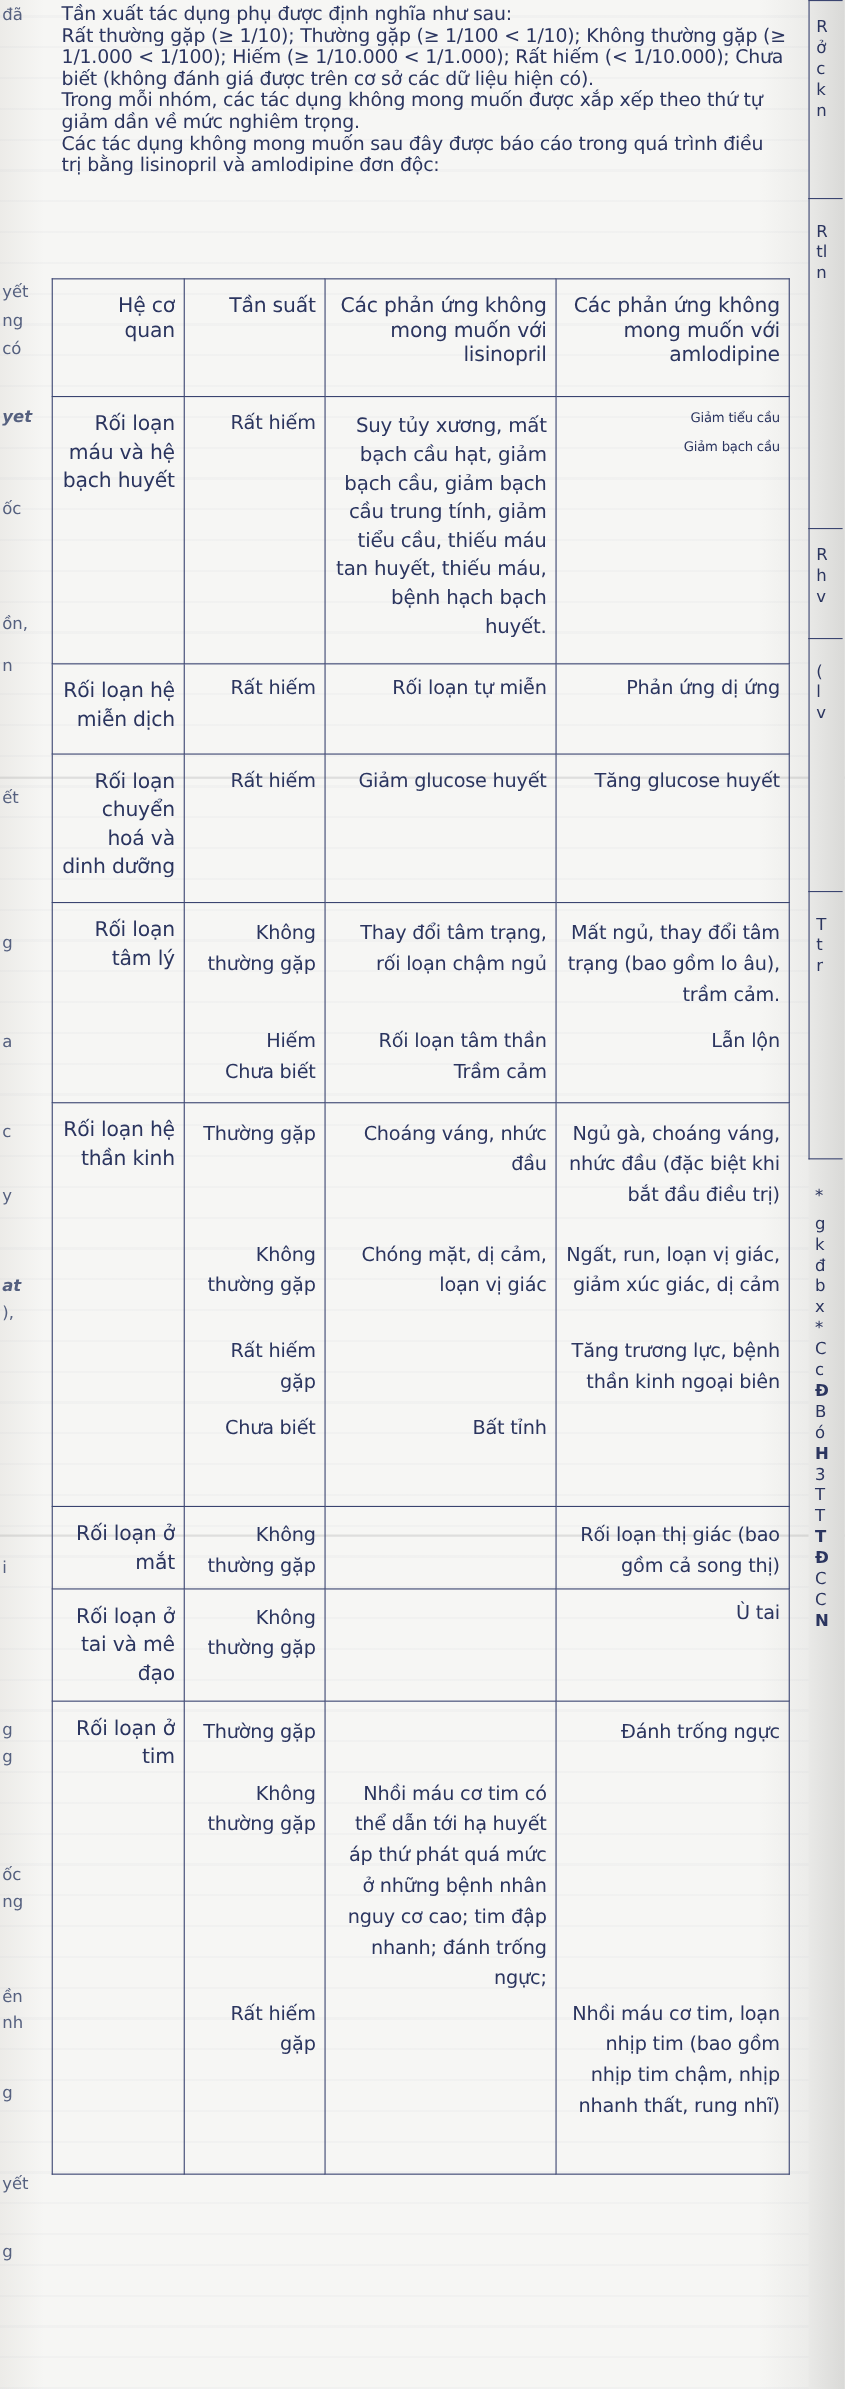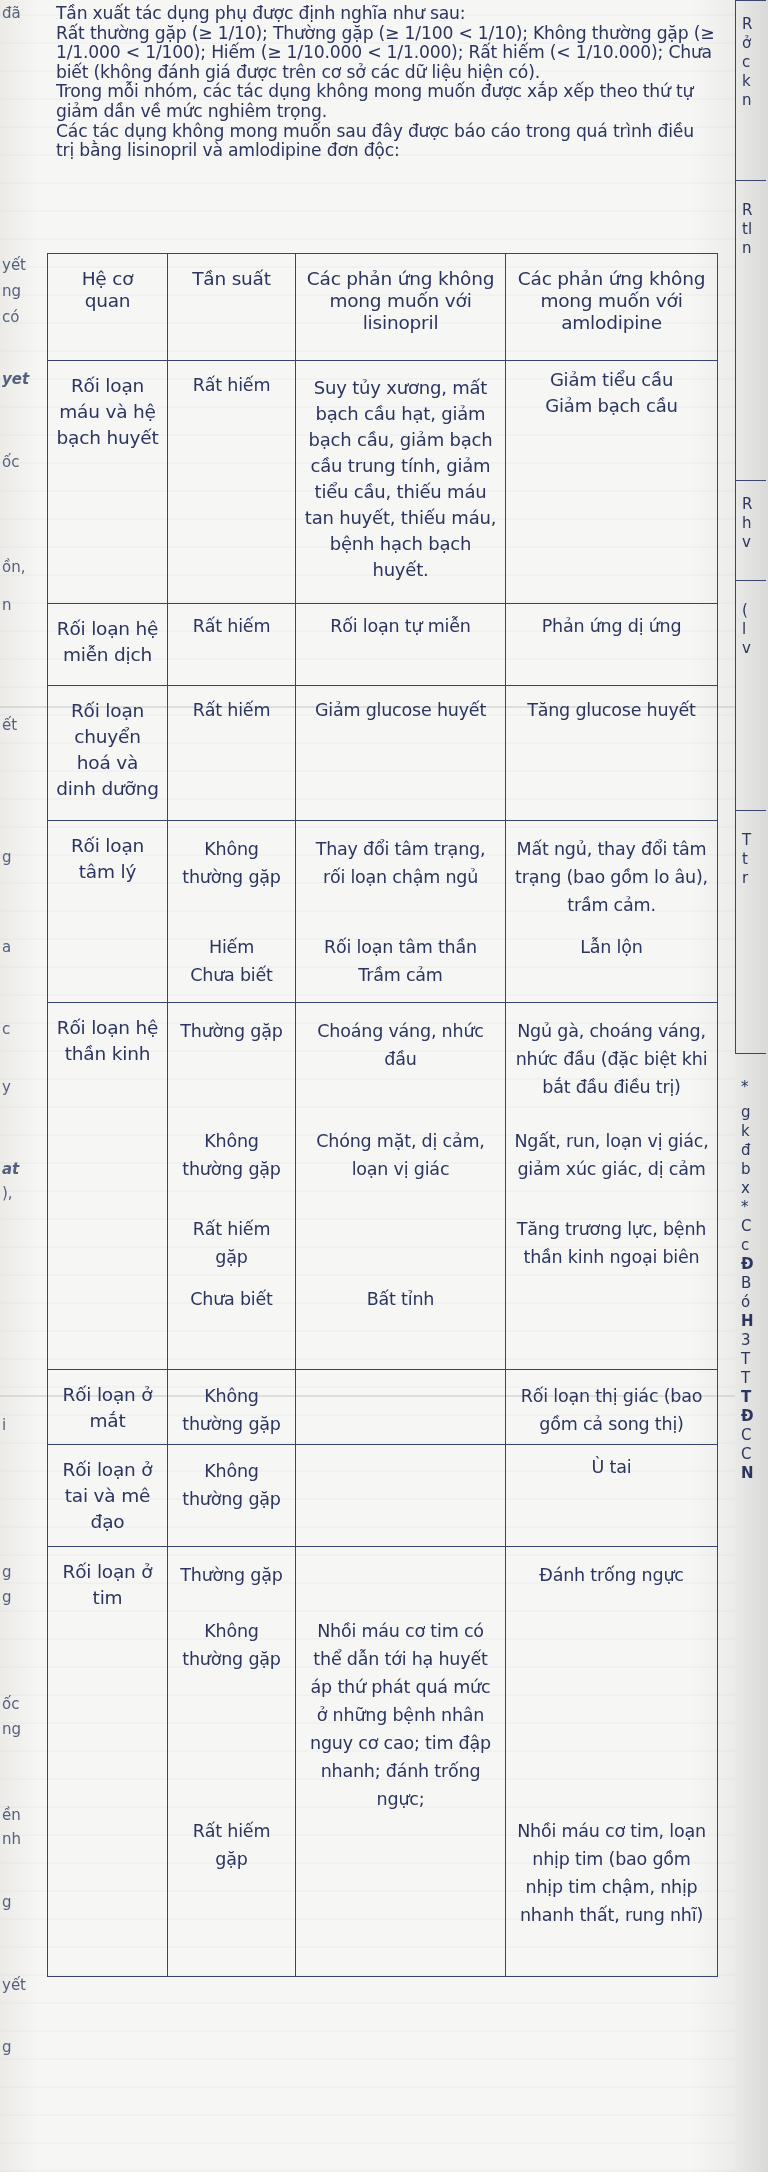--- a/index.html
+++ b/index.html
@@ -25,21 +25,21 @@
 
   .intro { position:absolute; left:56px; top:4px; width:660px; font-size:17.2px; line-height:19.6px; letter-spacing:-0.2px; }
   .intro p { margin:0; }
 
   table.ae {
     position:absolute; left:47px; top:253px; width:670px;
     border-collapse:collapse; table-layout:fixed;
     font-size:17.5px; line-height:21.5px; letter-spacing:-0.2px;
   }
   table.ae td, table.ae th {
-    border:1.6px solid #3a4470; vertical-align:top; padding:6px 8px 6px 8px; text-align:center; font-weight:normal;
+    border:1.6px solid #3a4470; vertical-align:top; padding:6px 8px 6px 8px; text-align:right; font-weight:normal;
   }
   table.ae th { font-size:18.5px; line-height:22px; padding-top:14px; }
   .organ { font-weight:bold; font-size:18.5px; line-height:26px; padding-top:12px !important; }
   .sub { display:block; }
 </style>
 </head>
 <body>
 
 <div class="paper"></div>
 <div class="fold" style="top:706px"></div>
@@ -144,21 +144,21 @@
     <th>Hệ cơ quan</th>
     <th>Tần suất</th>
     <th>Các phản ứng không mong muốn với lisinopril</th>
     <th>Các phản ứng không mong muốn với amlodipine</th>
   </tr>
 
   <tr style="height:243px">
     <td class="organ">Rối loạn máu và hệ bạch huyết</td>
     <td style="padding-top:14px">Rất hiếm</td>
     <td style="padding-top:14px;line-height:26px;font-size:18px">Suy tủy xương, mất bạch cầu hạt, giảm bạch cầu, giảm bạch cầu trung tính, giảm tiểu cầu, thiếu máu tan huyết, thiếu máu, bệnh hạch bạch huyết.</td>
-    <td style="line-height:26px;font-size:18px;white-space:pre-line">Giảm tiểu cầu
+    <td style="line-height:26px;font-size:12px;white-space:pre-line">Giảm tiểu cầu
 Giảm bạch cầu</td>
   </tr>
 
   <tr style="height:82px">
     <td class="organ">Rối loạn hệ miễn dịch</td>
     <td style="padding-top:12px">Rất hiếm</td>
     <td style="padding-top:12px">Rối loạn tự miễn</td>
     <td style="padding-top:12px">Phản ứng dị ứng</td>
   </tr>
 

